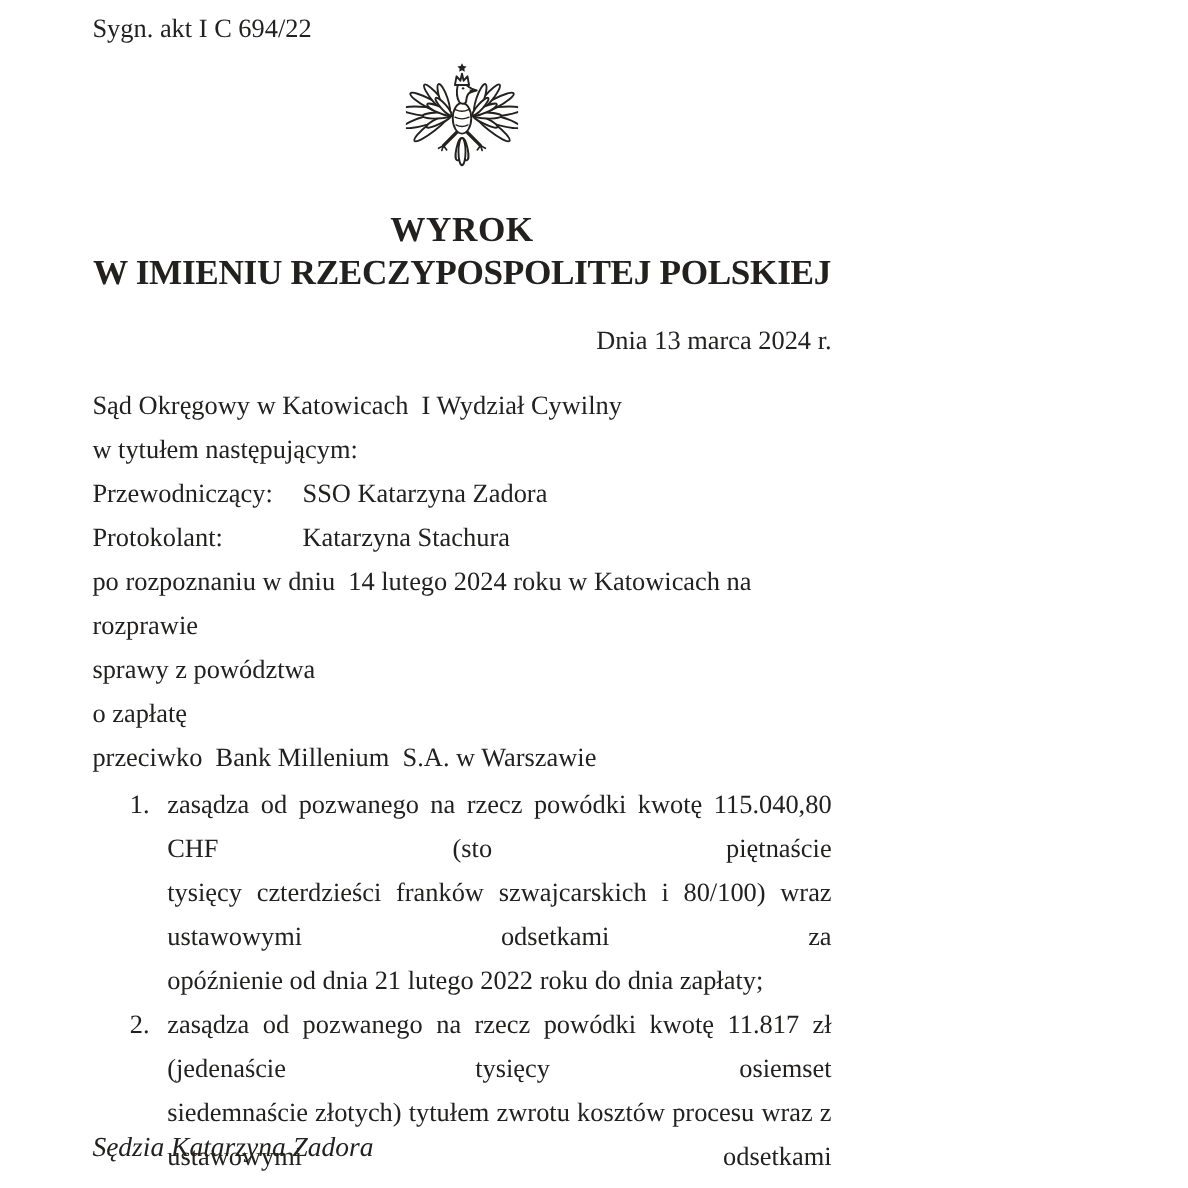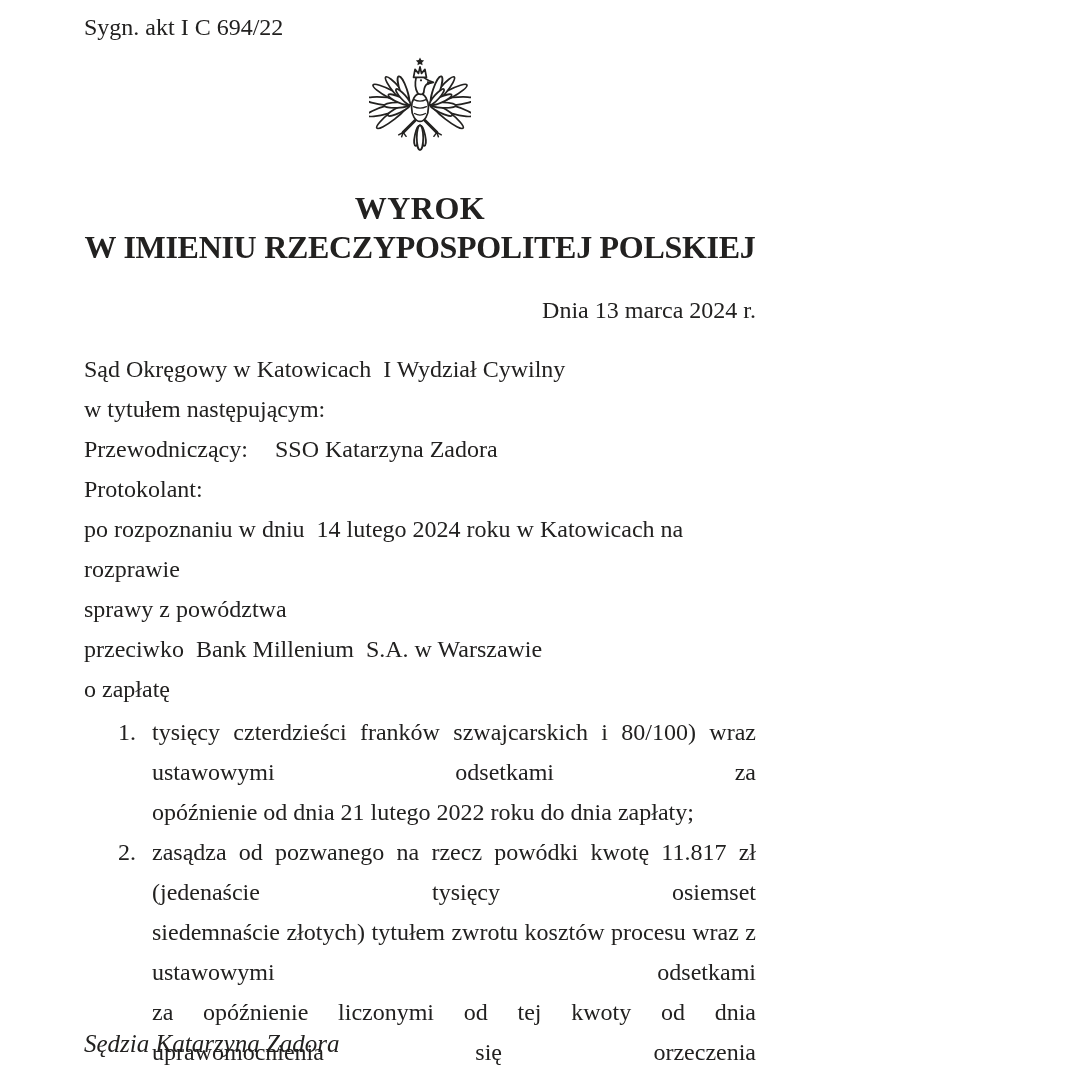--- a/index.html
+++ b/index.html
@@ -105,30 +105,32 @@
 
     <div class="court">
       <div>Sąd Okręgowy w Katowicach &nbsp;I Wydział Cywilny</div>
       <div>w tytułem następującym:</div>
       <div class="kvline">
         <span>Przewodniczący:</span>
         <span class="v">SSO Katarzyna Zadora</span>
       </div>
       <div class="kvline">
         <span>Protokolant:</span>
+        <span class="v">Katarzyna Stachura</span>
       </div>
       <div>po rozpoznaniu w dniu &nbsp;14 lutego 2024 roku w Katowicach na rozprawie</div>
       <div>sprawy z powództwa</div>
+      <div>o zapłatę</div>
       <div>przeciwko &nbsp;Bank Millenium &nbsp;S.A. w Warszawie</div>
-      <div>o zapłatę</div>
     </div>
 
     <div class="rulings">
       <div class="item">
         <span class="num">1.</span>
+        <div class="jline">zasądza od pozwanego na rzecz powódki kwotę 115.040,80 CHF (sto piętnaście</div>
         <div class="jline">tysięcy czterdzieści franków szwajcarskich i 80/100) wraz ustawowymi odsetkami za</div>
         <div class="jline last">opóźnienie od dnia 21 lutego 2022 roku do dnia zapłaty;</div>
       </div>
       <div class="item">
         <span class="num">2.</span>
         <div class="jline">zasądza od pozwanego na rzecz powódki kwotę 11.817 zł (jedenaście tysięcy osiemset</div>
         <div class="jline">siedemnaście złotych) tytułem zwrotu kosztów procesu wraz z ustawowymi odsetkami</div>
         <div class="jline">za opóźnienie liczonymi od tej kwoty od dnia uprawomocnienia się orzeczenia</div>
         <div class="jline last">zasądzającego koszty do dnia zapłaty.</div>
       </div>

